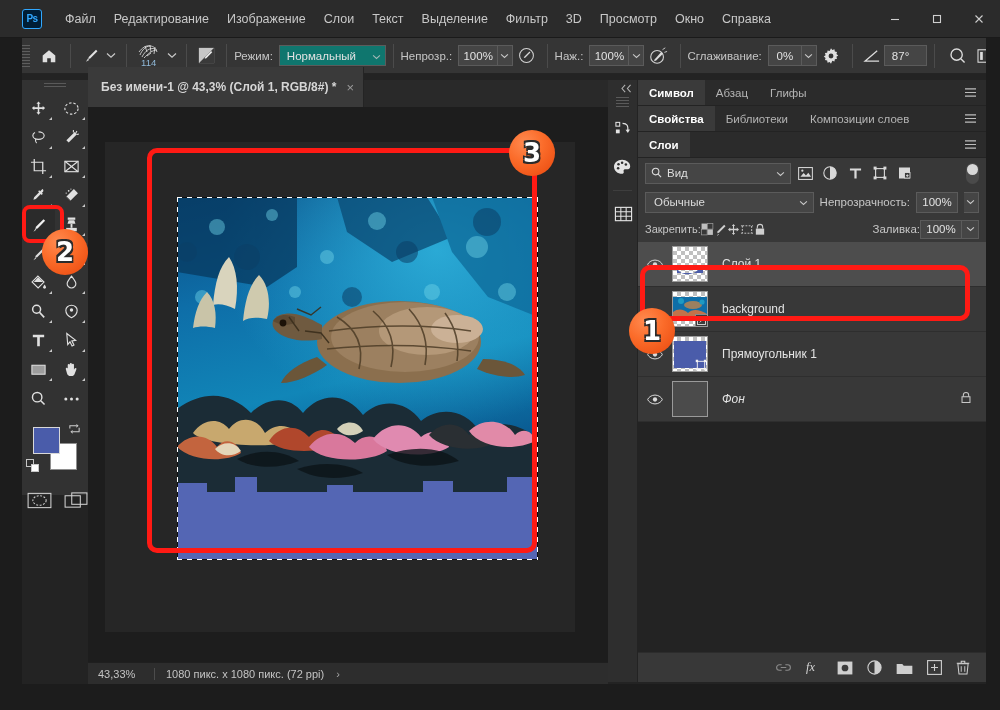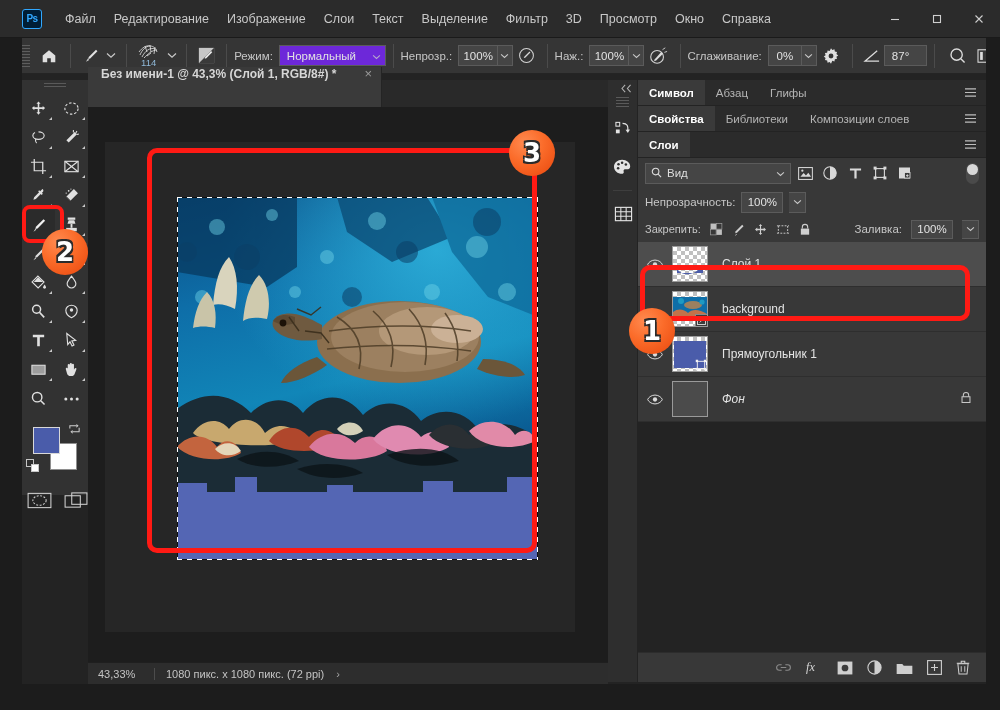--- a/index.html
+++ b/index.html
@@ -50,21 +50,21 @@
     width: 10px; height: 22px; margin-left: 6px; margin-right: 4px;
     background-image: repeating-linear-gradient(to bottom, #5e5e5e 0 1px, transparent 1px 3px);
   }
   .ob-sep { width: 1px; height: 24px; background: #4b4b4b; margin: 0 7px; }
   .ob-label { color: #c6c6c6; font-size: 11.5px; margin-right: 6px; white-space: nowrap; }
   .ob-icon {
     display: flex; align-items: center; justify-content: center;
     color: #d2d2d2;
   }
   .ob-select {
-    height: 21px; background: #6d28d9; border: 1px solid #5b5b5b;
+    height: 21px; background: #0f766e; border: 1px solid #5b5b5b;
     display: flex; align-items: center; color: #e2e2e2; font-size: 11.5px;
     padding: 0 4px 0 7px;
   }
   .ob-select .cv { margin-left: auto; padding-left: 8px; opacity: .8; }
   .ob-num {
     height: 21px; background: #454545; border: 1px solid #5b5b5b;
     display: flex; align-items: center; justify-content: center;
     color: #e2e2e2; font-size: 11.5px; padding: 0 6px;
   }
   .ob-caret {
@@ -113,22 +113,22 @@
   .sw-swap { position: absolute; right: 7px; top: 3px; color: #cfcfcf; }
   .sw-default { position: absolute; left: 4px; top: 40px; }
   .tb-bottom { display: flex; padding-left: 5px; gap: 12px; margin-top: 4px; }
 
   
   .tabstrip {
     position: absolute; left: 88px; top: 80px; width: 520px; height: 27px;
     background: #292929; display: flex; align-items: flex-end;
   }
   .doc-tab {
-    height: 40px; background: #3a3a3a; display: flex; 
-    padding: 0 9px 0 13px; gap: 28px;
+    height: 40px; background: #3a3a3a; display: flex; align-items: center;
+    padding: 0 9px 0 13px; gap: 10px;
     border-right: 1px solid #242424;
   }
   .doc-tab-label { color: #d6d6d6; font-size: 12px; font-weight: bold; white-space: nowrap; }
   .doc-tab-close { color: #9a9a9a; font-size: 13px; line-height: 1; }
 
   
   .workarea {
     position: absolute; left: 88px; top: 107px; width: 520px; height: 555px;
     background: #1d1d1d;
   }
@@ -221,21 +221,21 @@
   .lay-blend {
     height: 28px; display: flex; align-items: center; padding: 0 7px; gap: 6px;
   }
   .blend-select {
     width: 190px; height: 21px; background: #454545; border: 1px solid #5b5b5b;
     display: flex; align-items: center; padding: 0 5px 0 8px;
     color: #dcdcdc; font-size: 11.5px;
   }
   .blend-select .cv { margin-left: auto; }
   .lay-lock {
-    height: 26px; display: flex; align-items: center; padding: 0 7px; gap: 9px;
+    height: 26px; display: flex; align-items: center; padding: 0 7px; 
     color: #c6c6c6; font-size: 11px;
   }
   .lock-ico { color: #cfcfcf; display: flex; align-items: center; }
 
   
   .layer-list { background: #383838; }
   .layer-row {
     height: 45px; display: flex; align-items: center;
     border-bottom: 1px solid #2e2e2e; position: relative;
   }
@@ -904,20 +904,28 @@
           <svg width="14" height="14" viewBox="0 0 14 14">
               <rect x="1" y="1.5" width="11" height="11" fill="#d9d9d9"></rect>
               <rect x="6.5" y="6.5" width="5.5" height="5.5" fill="#3a3a3a" stroke="#d9d9d9" stroke-width="0.9"></rect>
               <path d="M8 9.6h2.6M9.3 8.3v2.6" stroke="#d9d9d9" stroke-width="0.9"></path>
             </svg>
         </div>
         <div class="toggle-pill"></div>
       </div>
 
       <div class="lay-blend">
+        <div class="blend-select">
+          <span>Обычные</span>
+          <span class="cv">
+            <svg width="9" height="6" viewBox="0 0 10 7">
+                <path d="M1 1.5L5 5.2 9 1.5" stroke="#c9c9c9" stroke-width="1.2" fill="none"></path>
+              </svg>
+          </span>
+        </div>
         <span style="color:#c6c6c6;font-size:11.5px;white-space:nowrap">Непрозрачность:</span>
         <div class="ob-num" style="width:42px">100%</div>
         <div class="ob-caret">
           <svg width="9" height="6" viewBox="0 0 10 7">
               <path d="M1 1.5L5 5.2 9 1.5" stroke="#c9c9c9" stroke-width="1.2" fill="none"></path>
             </svg>
         </div>
       </div>
 
       <div class="lay-lock">

